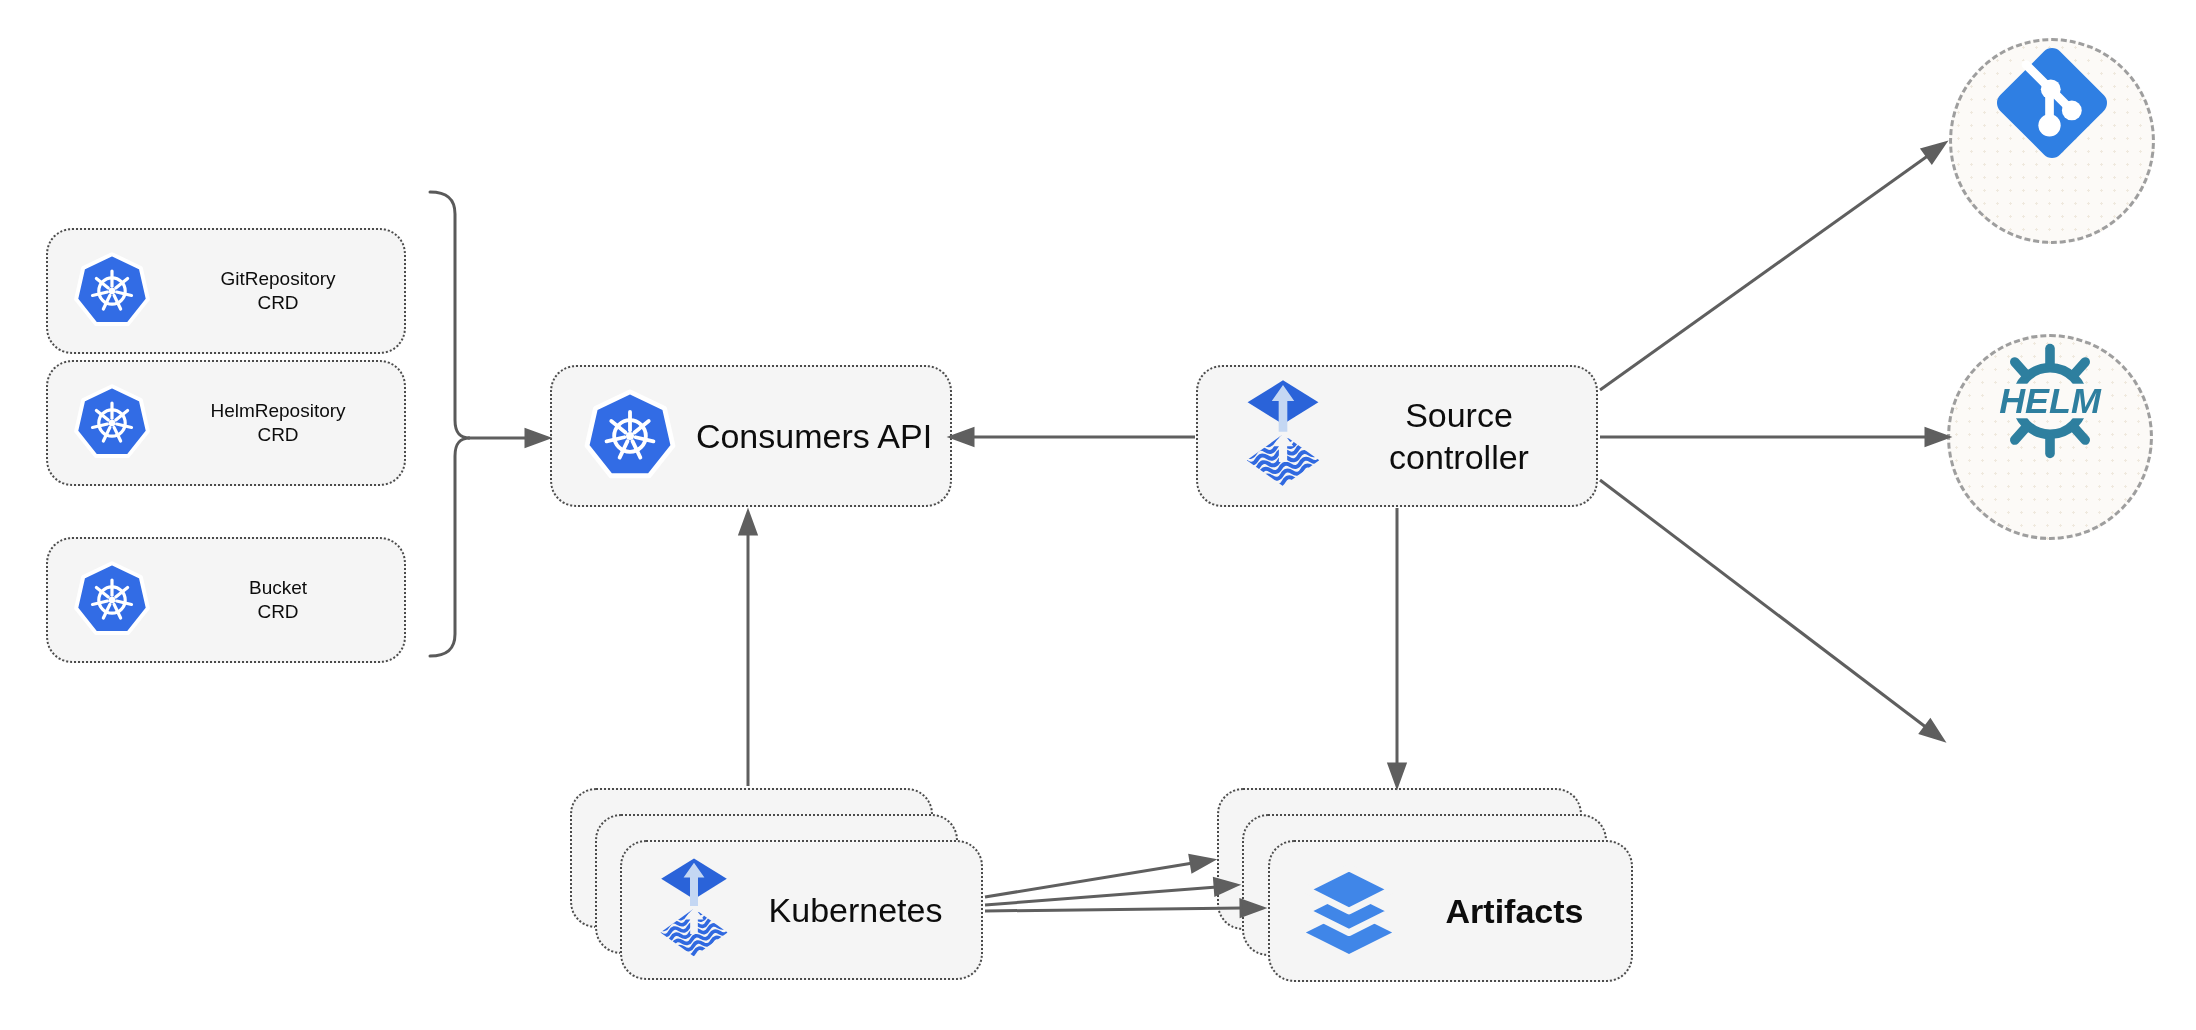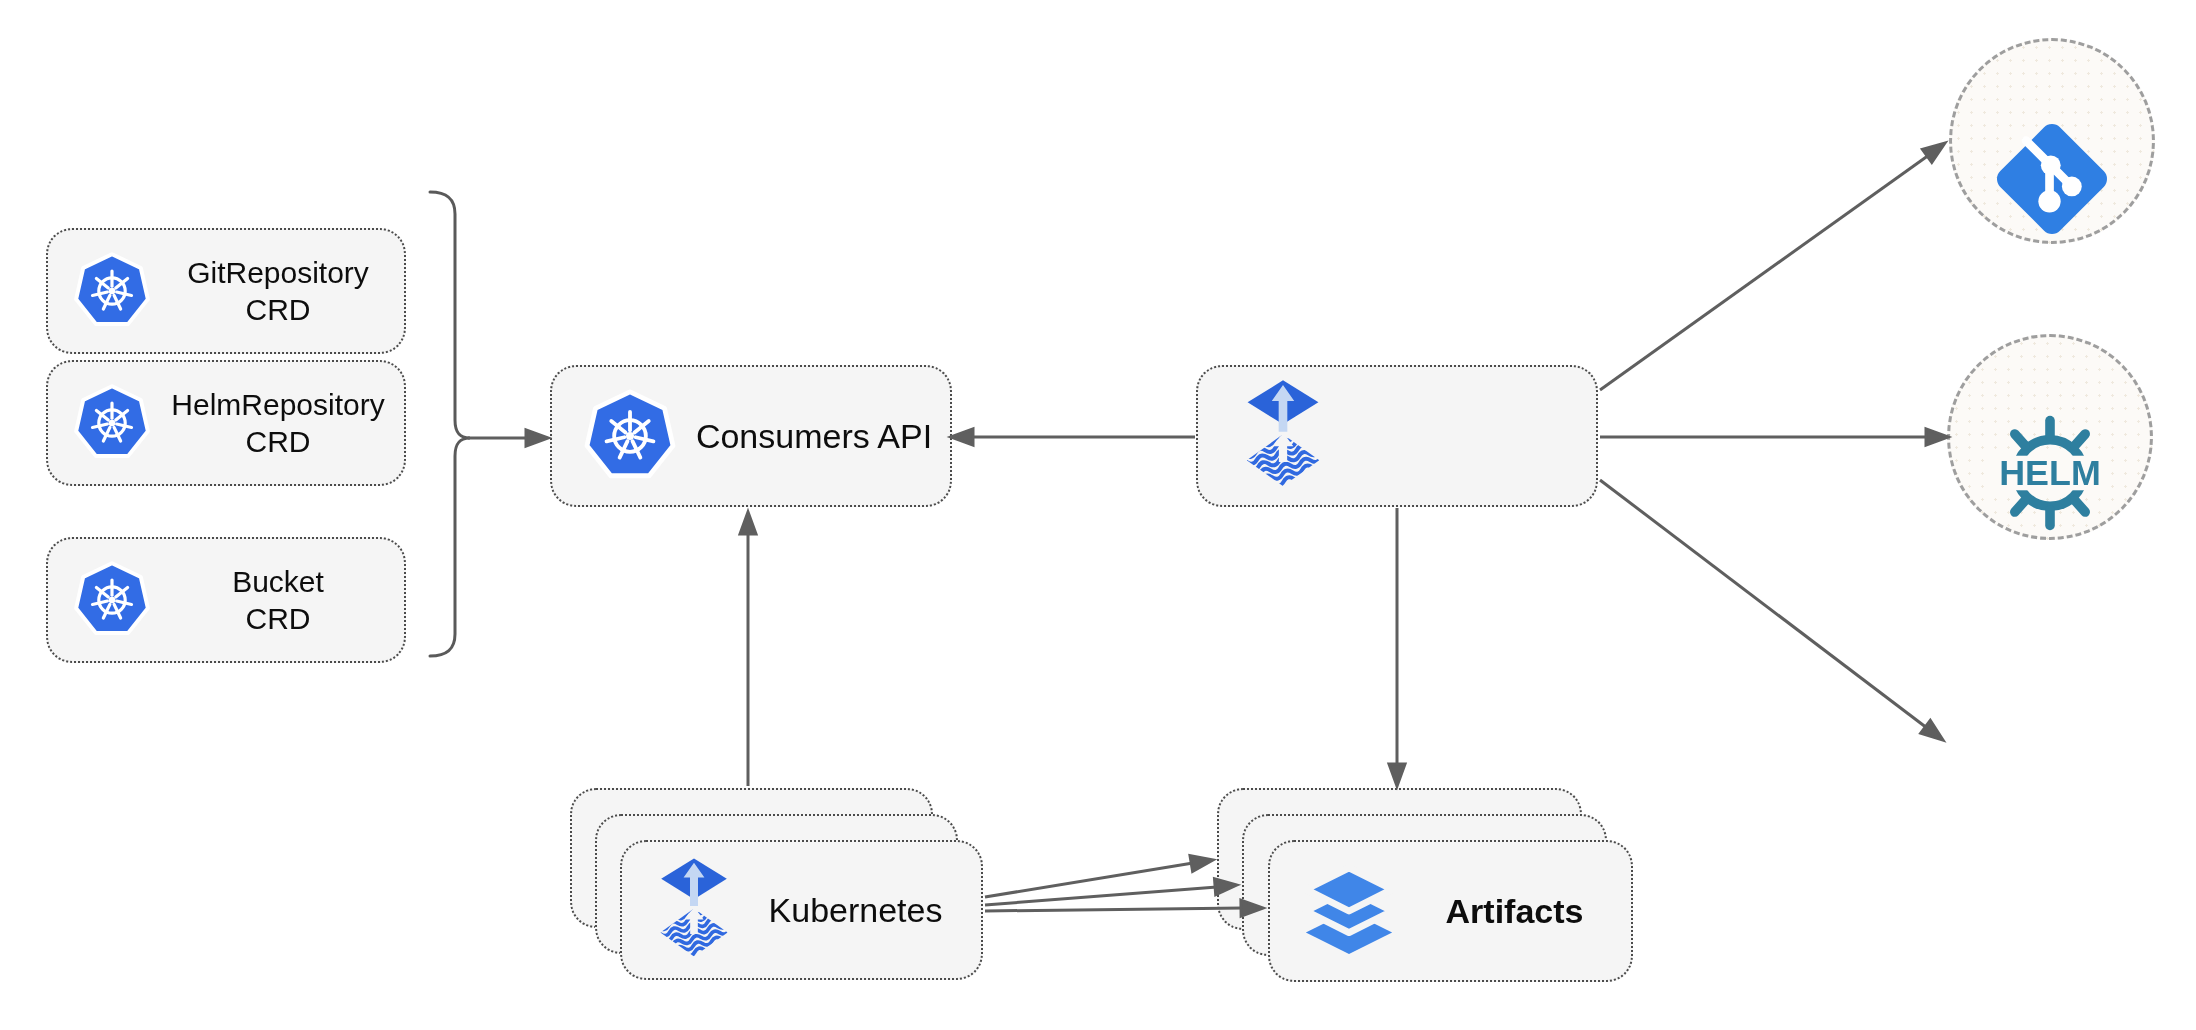--- a/index.html
+++ b/index.html
@@ -9,31 +9,31 @@
   }
   .box {
     position:absolute; box-sizing:border-box;
     background:#f5f5f5;
     border:2.5px dotted #4b4b4b;
     border-radius:26px;
     display:flex; align-items:center;
   }
   .box .icon-wrap { flex:0 0 auto; display:flex; align-items:center; justify-content:center; }
   .box .lbl { flex:1 1 auto; text-align:center; font-size:34px; line-height:1.25; color:#0d0d0d; }
-  .crd-box .lbl { font-size:30px; }
+  .crd-box .lbl { font-size:19px; }
   .stack { position:absolute; }
   .stack .box { position:absolute; }
   .circle {
     position:absolute; width:206px; height:206px; box-sizing:border-box;
     border-radius:50%;
     border:3px dashed #9e9e9e;
     background-color:#fcfaf7;
     background-image:radial-gradient(circle, #efe9de 1.2px, rgba(0,0,0,0) 1.4px);
     background-size:13px 13px;
-    display:flex; align-items:flex-end; justify-content:center;
+    display:flex; align-items:flex-start; justify-content:center;font-style:italic;
   }
   #edge-layer { position:absolute; left:0; top:0; z-index:10; pointer-events:none; }
   svg { display:block; }
 </style>
 </head>
 <body>
 
 <div id="canvas">
 
   <div class="box crd-box" style="left:46px; top:228px; width:360px; height:126px;">
@@ -131,20 +131,21 @@
             <path d="M-8,86 q6,-6.5 12,0 t12,0 t12,0 t12,0 t12,0 t12,0 t12,0 t12,0 t12,0"></path>
             <path d="M-8,94 q6,-6.5 12,0 t12,0 t12,0 t12,0 t12,0 t12,0 t12,0 t12,0 t12,0"></path>
             <path d="M-8,102 q6,-6.5 12,0 t12,0 t12,0 t12,0 t12,0 t12,0 t12,0 t12,0 t12,0"></path>
             <path d="M-8,110 q6,-6.5 12,0 t12,0 t12,0 t12,0 t12,0 t12,0 t12,0 t12,0 t12,0"></path>
             <path d="M-8,118 q6,-6.5 12,0 t12,0 t12,0 t12,0 t12,0 t12,0 t12,0 t12,0 t12,0"></path>
           </g>
           <path d="M45,62 L57,78 L49.8,78 L49.8,96 L40.2,96 L40.2,78 L33,78 Z" fill="#f5f5f5"></path>
         </g>
       </svg>
     </span>
+    <span class="lbl"><span>Source</span><br><span>controller</span></span>
   </div>
 
   <div class="stack" style="left:570px; top:788px; width:420px; height:200px;">
     <div class="box" style="left:0; top:0; width:363px; height:140px;"></div>
     <div class="box" style="left:25px; top:26px; width:363px; height:140px;"></div>
     <div class="box" style="left:50px; top:52px; width:363px; height:140px;">
       <span class="icon-wrap" style="margin-left:36px;">
         <svg width="72" height="106" viewBox="0 0 90 132">
           <polygon points="45,1.5 86,27 45,52.5 4,27" fill="#2a63d9"></polygon>
           <path d="M45,7 L58,25.5 L50,25.5 L50,61 L40,61 L40,25.5 L32,25.5 Z" fill="#c4d7f3"></path>

